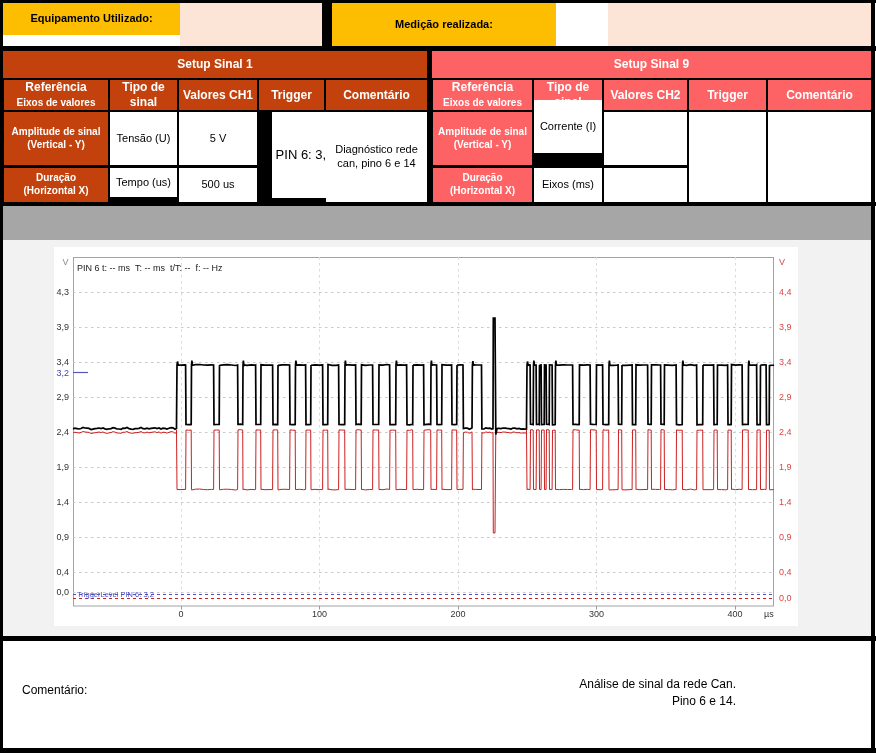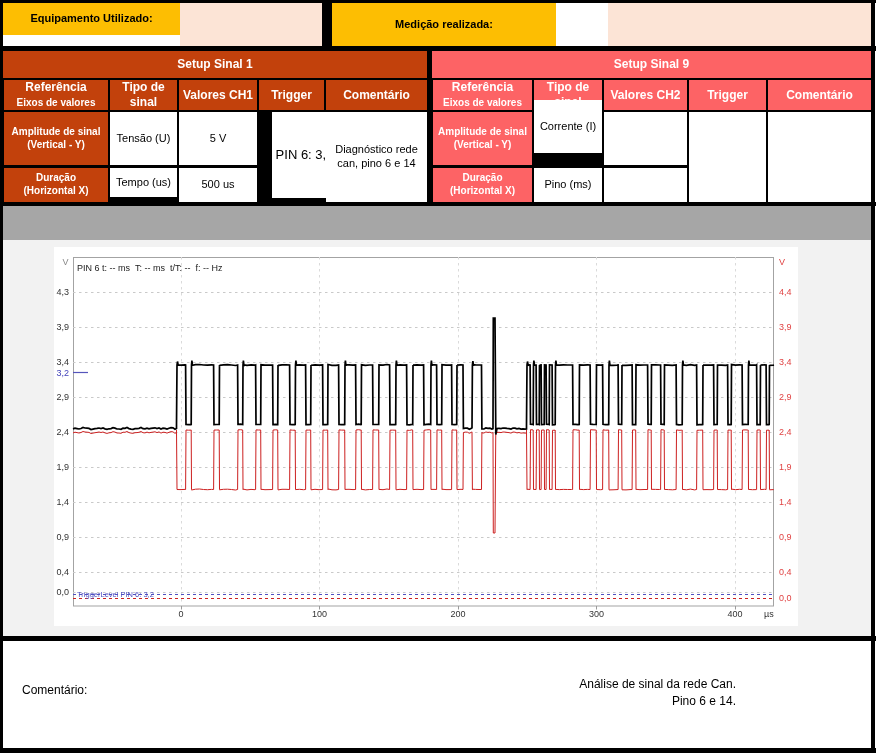--- a/index.html
+++ b/index.html
@@ -53,21 +53,21 @@
   </div>
 <div class="cell red" style="left:534px;top:80px;width:68px;height:30px;font-size:12px">Tipo de<br>sinal</div>
 <div class="cell red" style="left:604px;top:80px;width:83px;height:30px;font-size:12px">Valores CH2</div>
 <div class="cell red" style="left:689px;top:80px;width:77px;height:30px;font-size:12px">Trigger</div>
 <div class="cell red" style="left:768px;top:80px;width:103px;height:30px;font-size:12px">Comentário</div>
 
 <div class="cell red" style="left:433px;top:112px;width:99px;height:53px;font-size:10px">Amplitude de sinal<br>(Vertical - Y)</div>
 <div class="cell white" style="left:534px;top:100px;width:68px;height:53px;font-size:11px">Corrente (I)</div>
 <div class="cell white" style="left:604px;top:112px;width:83px;height:53px;font-size:11px"></div>
 <div class="cell red" style="left:433px;top:168px;width:99px;height:33.5px;font-size:10px">Duração<br>(Horizontal X)</div>
-<div class="cell white" style="left:534px;top:168px;width:68px;height:33.5px;font-size:11px">Pino (ms)</div>
+<div class="cell white" style="left:534px;top:168px;width:68px;height:33.5px;font-size:11px">Eixos (ms)</div>
 <div class="cell white" style="left:604px;top:168px;width:83px;height:33.5px;font-size:11px"></div>
 <div class="cell white" style="left:689px;top:112px;width:77px;height:89.5px"></div>
 <div class="cell white" style="left:768px;top:112px;width:103px;height:89.5px"></div>
 
 <div class="abs" style="left:0;top:201.5px;width:876px;height:4px;background:#000"></div>
 <div class="abs" style="left:3px;top:205.5px;width:868px;height:34.5px;background:#a6a6a6"></div>
 
 <div class="abs" style="left:3px;top:240px;width:868px;height:396px;background:#f2f2f2"></div>
 <svg width="744" height="379" viewBox="0 0 744 379" style="position:absolute;left:54px;top:247px;background:#fff">
 <rect x="19.5" y="10.5" width="700" height="348.5" fill="#fff" stroke="#a3a3a3" stroke-width="1"></rect>

